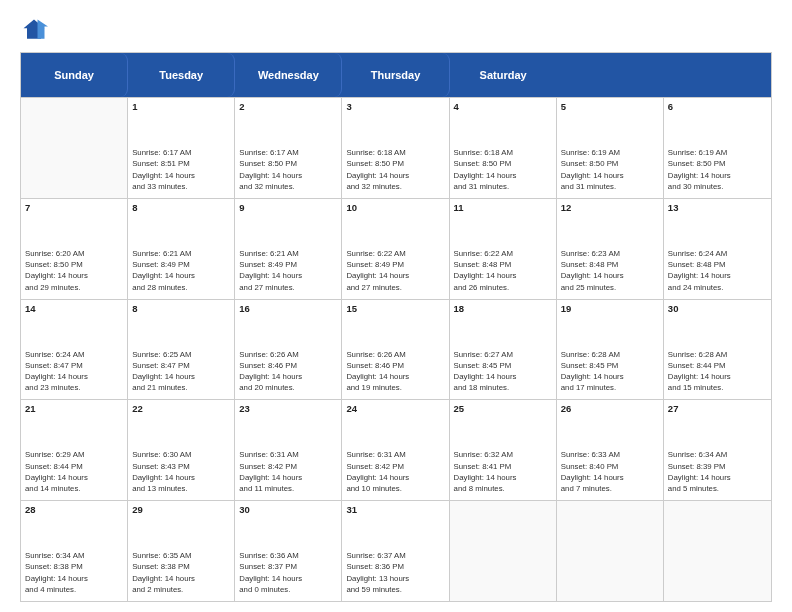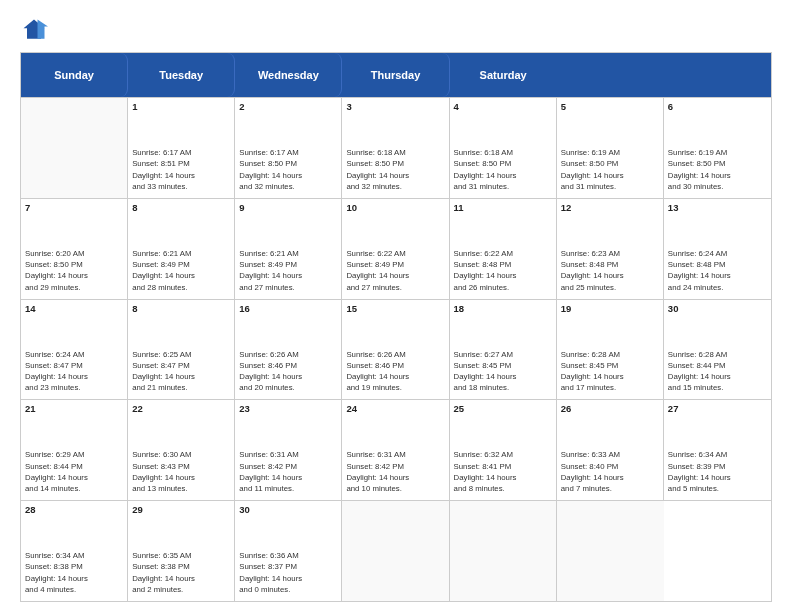--- a/index.html
+++ b/index.html
@@ -261,19 +261,23 @@
             <div class="cell-info">Sunrise: 6:34 AM<br>Sunset: 8:38 PM<br>Daylight: 14 hours<br>and 4 minutes.</div>
           </div>
           <div class="cal-cell">
             <span class="day-num">29</span>
             <div class="cell-info">Sunrise: 6:35 AM<br>Sunset: 8:38 PM<br>Daylight: 14 hours<br>and 2 minutes.</div>
           </div>
           <div class="cal-cell">
             <span class="day-num">30</span>
             <div class="cell-info">Sunrise: 6:36 AM<br>Sunset: 8:37 PM<br>Daylight: 14 hours<br>and 0 minutes.</div>
           </div>
+          <div class="cal-cell">
+            <span class="day-num">31</span>
+            <div class="cell-info">Sunrise: 6:37 AM<br>Sunset: 8:36 PM<br>Daylight: 13 hours<br>and 59 minutes.</div>
+          </div>
           <div class="cal-cell empty"></div>
           <div class="cal-cell empty"></div>
           <div class="cal-cell empty"></div>
         </div>
       </div>
   </div>
 </div>
 
 </body></html>

